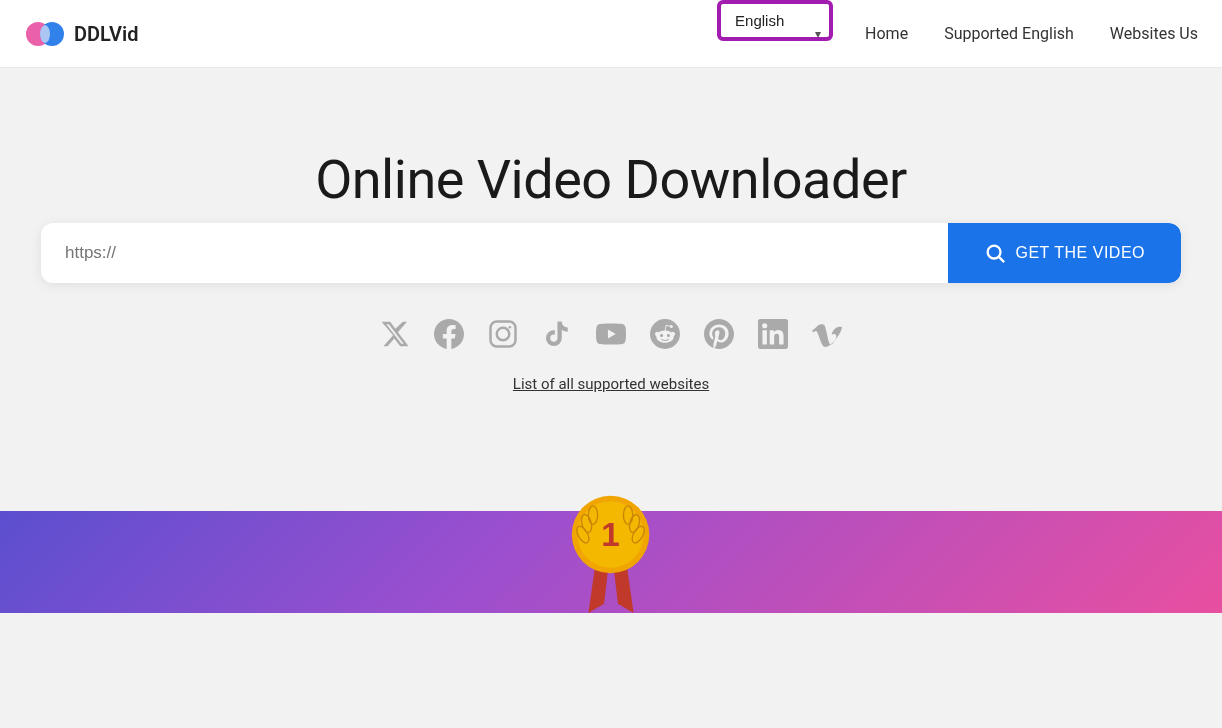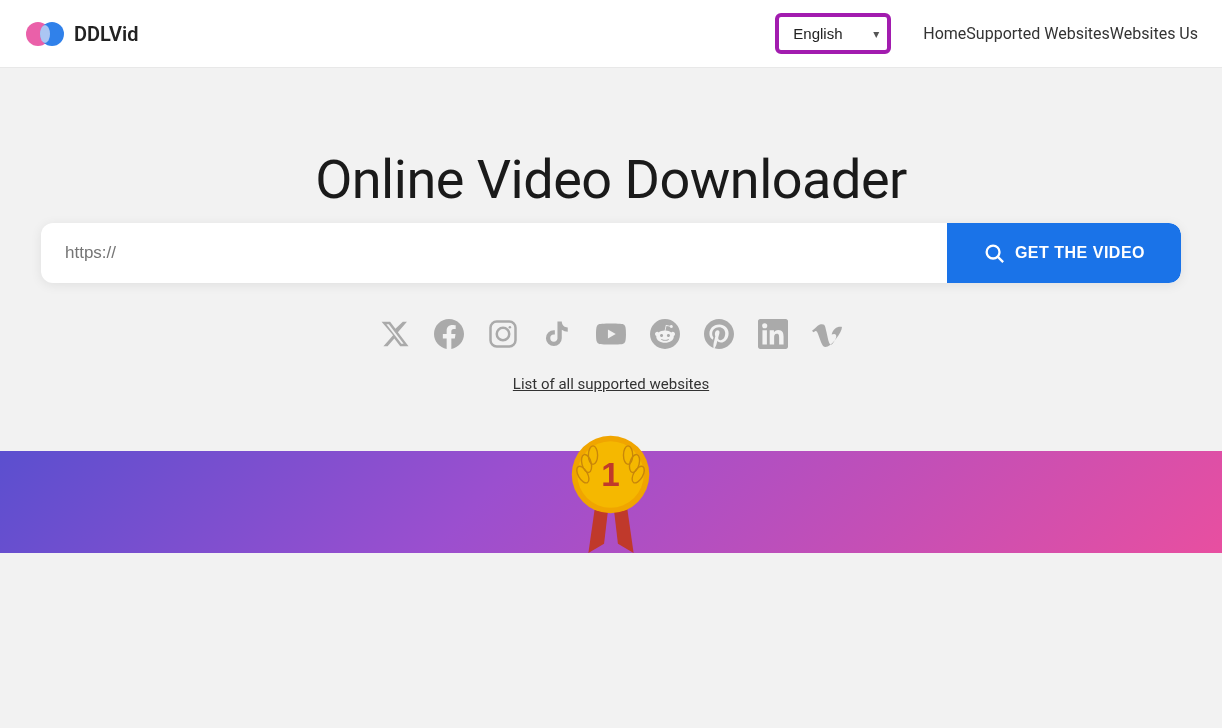--- a/index.html
+++ b/index.html
@@ -1,21 +1,20 @@
 <!DOCTYPE html>
 <html><head>
   <meta charset="utf-8">
   <style>
     * { margin: 0; padding: 0; box-sizing: border-box; }
     body { font-family: -apple-system, BlinkMacSystemFont, 'Segoe UI', Roboto, sans-serif; background: #f2f2f2; color: #222; }
 
     
     nav {
       display: flex;
-      align-items: center;
       background: #fff;
       height: 68px;
       padding: 0 24px;
       border-bottom: 1px solid #e8e8e8;
       position: relative;
       z-index: 10;
     }
     .nav-logo {
       display: flex;
       align-items: center;
@@ -51,20 +50,21 @@
       position: absolute;
       right: 12px;
       top: 50%;
       transform: translateY(-50%);
       pointer-events: none;
       color: #555;
       font-size: 12px;
     }
     .nav-links {
       display: flex;
+      gap: 36px;
       align-items: center;
     }
     .nav-link {
       text-decoration: none;
       color: #333;
       font-size: 16px;
     }
 
     
     .hero {
@@ -104,21 +104,21 @@
       padding: 0 24px;
       height: 60px;
       color: #888;
       background: transparent;
     }
     .search-button {
       background: #1a73e8;
       border: none;
       color: #fff;
       font-size: 16px;
-      font-weight: 700;
+      font-weight: 400;
       padding: 0 36px;
       height: 60px;
       cursor: pointer;
       display: flex;
       align-items: center;
       gap: 10px;
       letter-spacing: 0.5px;
       border-radius: 0 12px 12px 0;
     }
     .search-icon-svg {
@@ -138,20 +138,21 @@
       font-size: 30px;
       line-height: 1;
     }
 
     
     .supported-link {
       display: inline-block;
       color: #333;
       font-size: 15px;
       text-decoration: underline;
+      margin-bottom: 60px;
     }
 
     
     .medal-section {
       position: relative;
       height: 120px;
       overflow: visible;
     }
     .gradient-bar {
       position: absolute;
@@ -196,21 +197,21 @@
       <option>English</option>
       <option>Español</option>
       <option>Français</option>
       <option>Deutsch</option>
       <option>中文</option>
     </select>
     <span class="lang-arrow">▾</span>
   </div>
   <div class="nav-links">
     <a class="nav-link" href="#">Home</a>
-    <a class="nav-link" href="#">Supported Websites</a>
+    <a class="nav-link" href="#">Supported English</a>
     <a class="nav-link" href="#">Websites Us</a>
   </div>
 </nav>
 
 <section class="hero">
   <h1 class="hero-title">Online Video Downloader</h1>
 
   
   <div class="search-container">
     <input type="text" class="search-input" placeholder="https://" style="">

